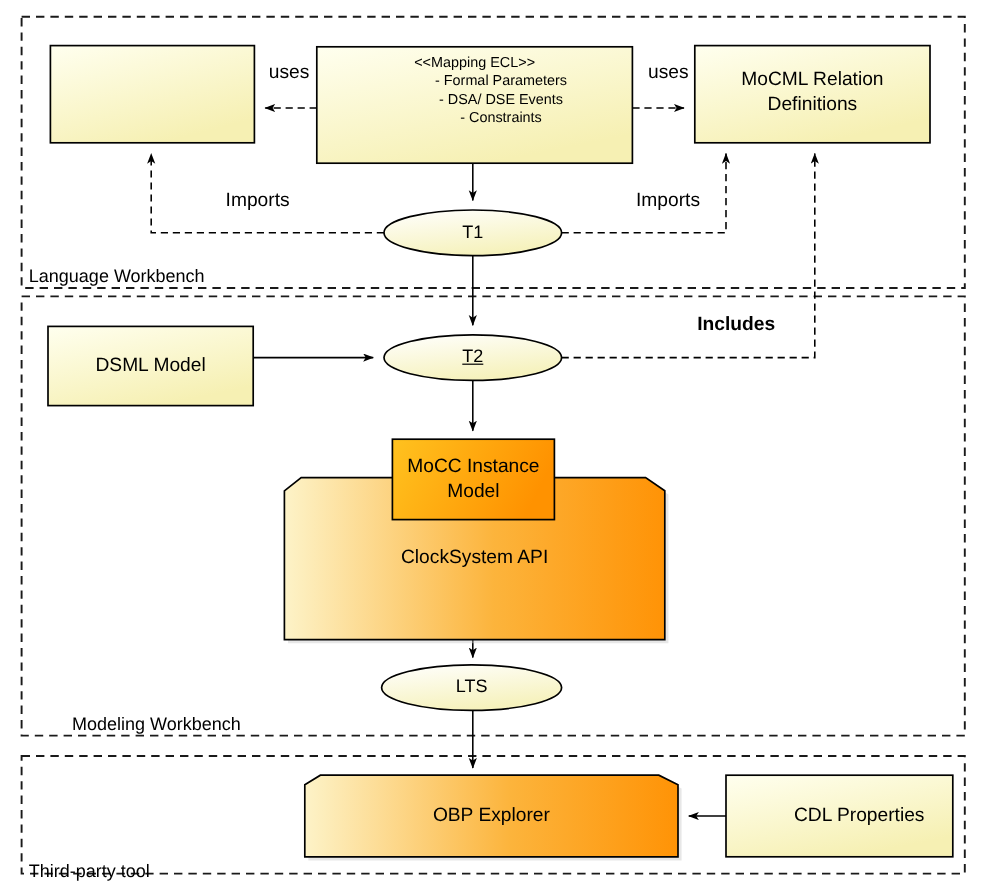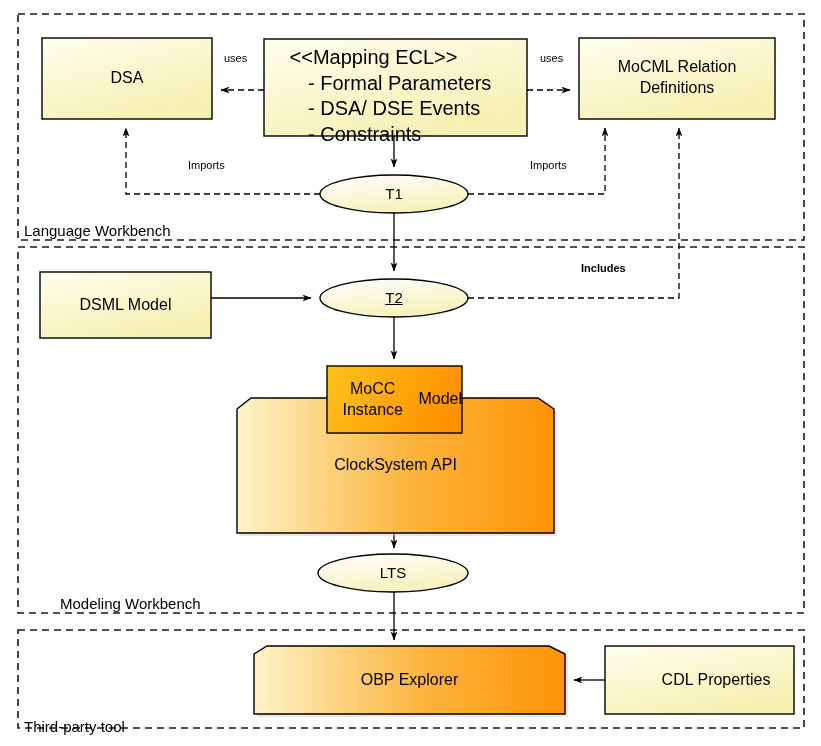--- a/index.html
+++ b/index.html
@@ -31,40 +31,40 @@
     position: absolute;
     display: flex;
     align-items: center;
     justify-content: center;
     text-align: center;
     pointer-events: none;
     line-height: 1.28;
   }
   .edge-label {
     position: absolute;
-    font-size: 11px;
+    font-size: 16px;
     color: #000;
     white-space: nowrap;
   }
   .container-label {
     position: absolute;
     font-size: 15px;
     color: #000;
     white-space: nowrap;
   }
   .box-label {
     font-size: 16px;
   }
   .ellipse-label {
     font-size: 15px;
   }
   .ecl-label {
-    font-size: 20px;
+    font-size: 12px;
     text-align: left;
-    align-items: flex-start;
+    align-items: center;
     justify-content: flex-start;
   }
   .ecl-title {
     display: block;
     text-align: center;
     width: 100%;
   }
 </style>
 </head>
 <body>
@@ -167,41 +167,40 @@
     <g>
       <path d="M257,657 L270,649 L552,649 L568,657 L568,717 L257,717 z" fill="#c9c9c9" opacity="0.45"></path>
       <path d="M254,654 L267,646 L549,646 L565,654 L565,714 L254,714 z" fill="url(#gradOrangeWide)" stroke="#000" stroke-width="1.4"></path>
     </g>
 
     <g>
       <rect x="605" y="646" width="189" height="68" fill="url(#gradBox)" stroke="#000" stroke-width="1.4"></rect>
     </g>
   </svg>
 
-  <div class="node-text box-label" style="left:42px; top:38px; width:170px; height:81px;">DSA</div>
 
   <div class="node-text ecl-label" style="left:264px; top:39px; width:263px; height:97px; padding:6px 0 0 44px; box-sizing:border-box; flex-direction:column;">
     <span class="ecl-title" style="margin-left:-44px;">&lt;&lt;Mapping ECL&gt;&gt;</span>
     <span>- Formal Parameters</span>
     <span>- DSA/ DSE Events</span>
     <span>- Constraints</span>
   </div>
 
   <div class="node-text box-label" style="left:579px; top:38px; width:196px; height:79px; flex-direction:column;">
     <span>MoCML Relation</span>
     <span>Definitions</span>
   </div>
 
   <div class="node-text ellipse-label" style="left:320px; top:175px; width:148px; height:38px;">T1</div>
 
   <div class="node-text box-label" style="left:40px; top:272px; width:171px; height:66px;">DSML Model</div>
 
   <div class="node-text ellipse-label" style="left:320px; top:279px; width:148px; height:38px;text-decoration:underline;">T2</div>
 
-  <div class="node-text box-label" style="left:327px; top:366px; width:135px; height:67px; flex-direction:row;">
+  <div class="node-text box-label" style="left:327px; top:366px; width:135px; height:67px; flex-direction:column;">
     <span>MoCC Instance</span>
     <span>Model</span>
   </div>
 
   <div class="node-text box-label" style="left:237px; top:440px; width:317px; height:50px;">ClockSystem API</div>
 
   <div class="node-text ellipse-label" style="left:318px; top:554px; width:150px; height:38px;">LTS</div>
 
   <div class="node-text box-label" style="left:254px; top:646px; width:311px; height:68px;">OBP Explorer</div>
 

